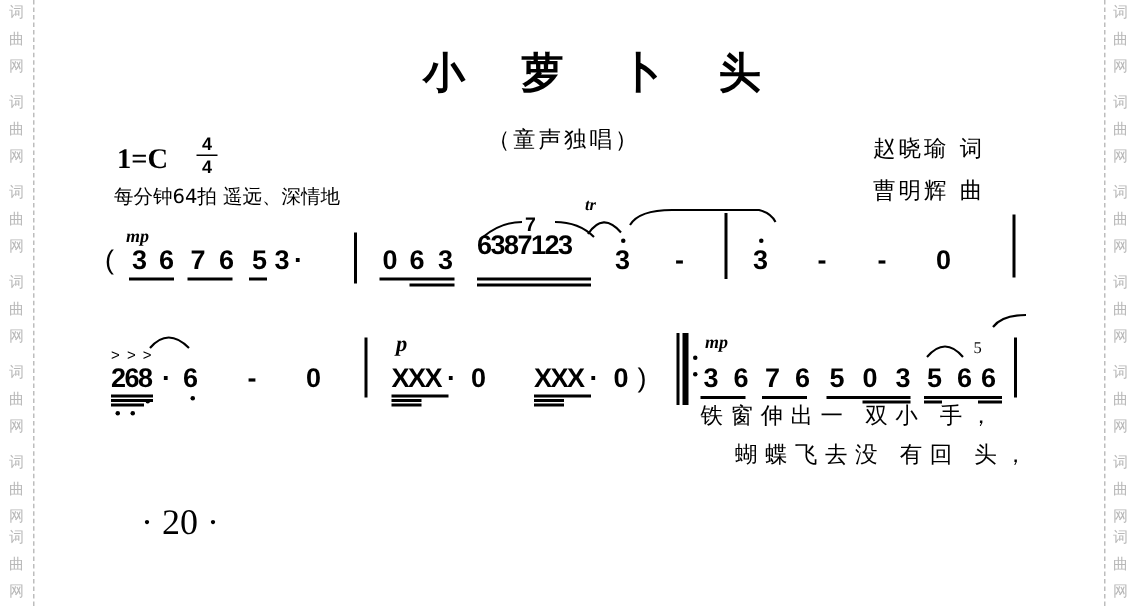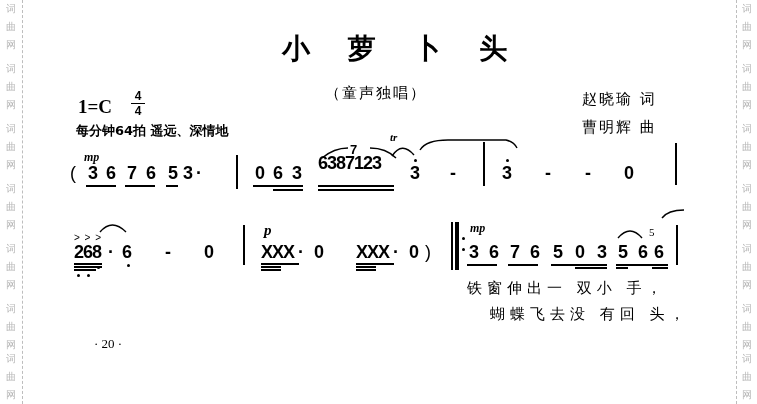--- a/index.html
+++ b/index.html
@@ -10,28 +10,28 @@
   .wm-left { left:0; border-right:1px dashed #bdbdbd; }
   .wm-right { right:0; border-left:1px dashed #bdbdbd; width:20px; }
   .wm-group { position:absolute; left:0; width:100%; text-align:center; }
   .wm-char { display:block; font-family:"DejaVu Sans", sans-serif; font-size:10px; line-height:18px; color:#b8b8b8; }
   .title { left:282px; top:30px; font-family:"DejaVu Serif", serif; font-weight:bold; font-size:28px; letter-spacing:14px; }
   .subtitle { left:325px; top:84px; font-family:"DejaVu Serif", serif; font-size:15px; letter-spacing:2px; }
   .credit { font-family:"DejaVu Serif", serif; font-size:15px; letter-spacing:2px; }
   .key { left:78px; top:96px; font-family:"Liberation Serif", serif; font-weight:bold; font-size:19px; }
   .timesig { left:131px; top:90px; width:14px; text-align:center; font-family:"Liberation Sans", sans-serif; font-weight:bold; font-size:12px; line-height:12px; }
   .timesig .line { border-top:1.5px solid #000; margin:1px 0; }
-  .tempo { left:76px; top:122px; font-family:"DejaVu Sans", sans-serif; font-weight:bold; font-size:13px; }
+  .tempo { left:76px; top:122px; font-family:"DejaVu Sans", sans-serif; font-weight:normal; font-size:13px; }
   .note { font-family:"Liberation Sans", sans-serif; font-weight:bold; font-size:18px; line-height:20px; }
   .dyn { font-family:"Liberation Serif", serif; font-style:italic; font-weight:bold; font-size:12px; }
   .bar { position:absolute; width:2px; background:#000; }
   .uline { position:absolute; height:1.6px; background:#000; }
   .dot { position:absolute; width:3px; height:3px; background:#000; border-radius:50%; }
-  .lyric { font-family:"DejaVu Serif", serif; font-size:15px; letter-spacing:5px;margin-top:11px; }
-  .page-num { left:94px; top:336px; font-family:"Liberation Serif", serif; font-size:13px; }
+  .lyric { font-family:"DejaVu Serif", serif; font-size:15px; letter-spacing:5px; }
+  .page-num { left:94px; top:336px; font-family:"Liberation Serif", serif; font-size:24px; }
   svg.arc { position:absolute; overflow:visible; }
 </style>
 </head>
 <body>
 
 <div class="wm-col wm-left">
   <div class="wm-group" style="top:0px">
       <span class="wm-char">词</span>
       <span class="wm-char">曲</span>
       <span class="wm-char">网</span>

